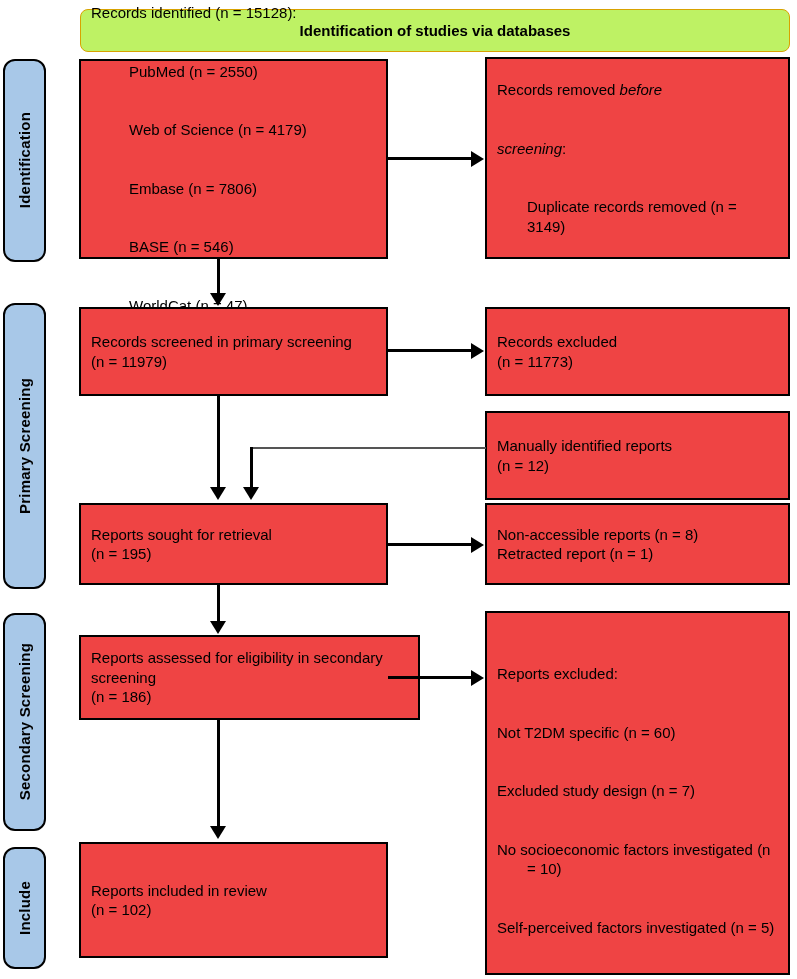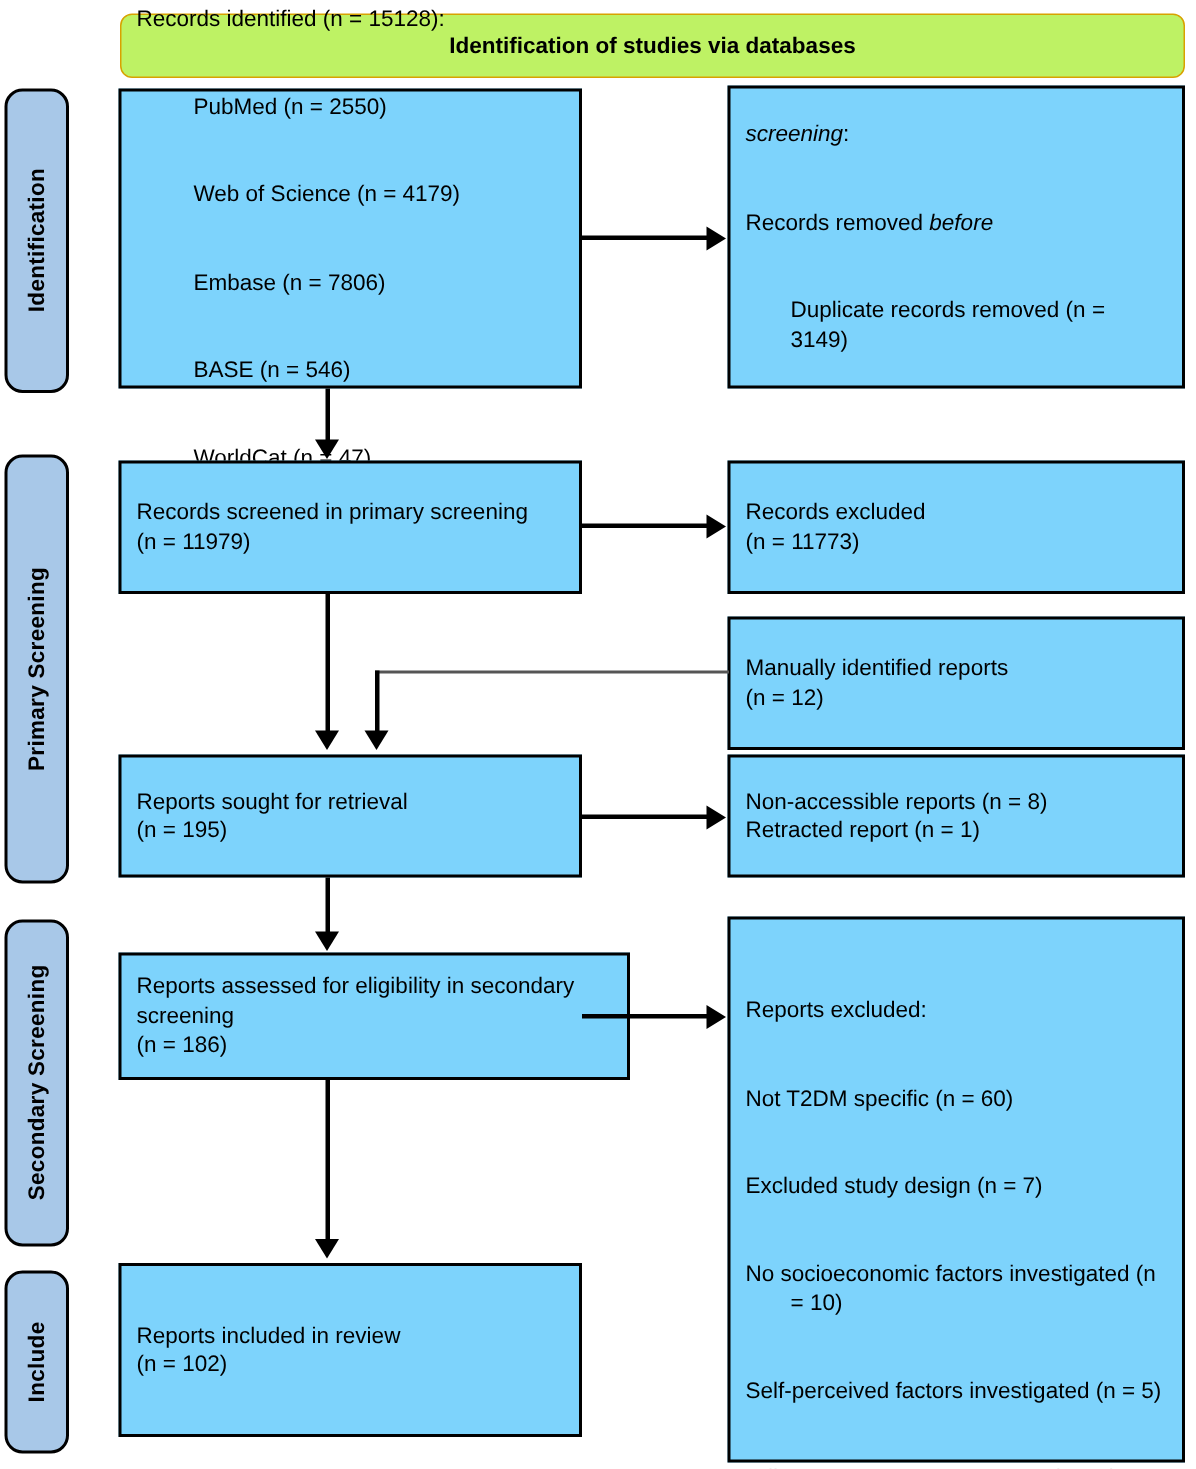--- a/index.html
+++ b/index.html
@@ -46,21 +46,21 @@
     display: flex;
     align-items: center;
     justify-content: center;
     font-weight: bold;
     font-size: 15px;
     color: #000000;
   }
   
   .box {
     position: absolute;
-    background: #7dd3fc;
+    background: #ef4444;
     border: 2px solid #000000;
     box-sizing: border-box;
     display: flex;
     align-items: center;
     padding: 0 10px;
   }
   .box-text {
     font-size: 15px;
     color: #000000;
     line-height: 1.30;
@@ -123,22 +123,22 @@
       <div class="sub-list" style="padding-left:38px;text-indent:0;">PubMed (n = 2550)</div>
       <div class="sub-list" style="padding-left:38px;text-indent:0;">Web of Science (n = 4179)</div>
       <div class="sub-list" style="padding-left:38px;text-indent:0;">Embase (n = 7806)</div>
       <div class="sub-list" style="padding-left:38px;text-indent:0;">BASE (n = 546)</div>
       <div class="sub-list" style="padding-left:38px;text-indent:0;">WorldCat (n = 47)</div>
     </div>
   </div>
 
   <div class="box" style="left:485px; top:57px; width:305px; height:202px;">
     <div class="box-text">
+      <div><span>Records removed </span><span class="italic">before</span></div>
       <div><span class="italic">screening</span><span>:</span></div>
-      <div><span>Records removed </span><span class="italic">before</span></div>
       <div class="sub-list" style="padding-left:30px;text-indent:0;">Duplicate records removed (n = 3149)</div>
     </div>
   </div>
 
   <div class="conn h" style="left:388px; top:157px; width:84px;"></div>
   <div class="arrow-right" style="left:471px; top:151px;"></div>
 
   <div class="conn v" style="left:217px; top:259px; height:36px;"></div>
   <div class="arrow-down" style="left:210px; top:293px;"></div>
 

